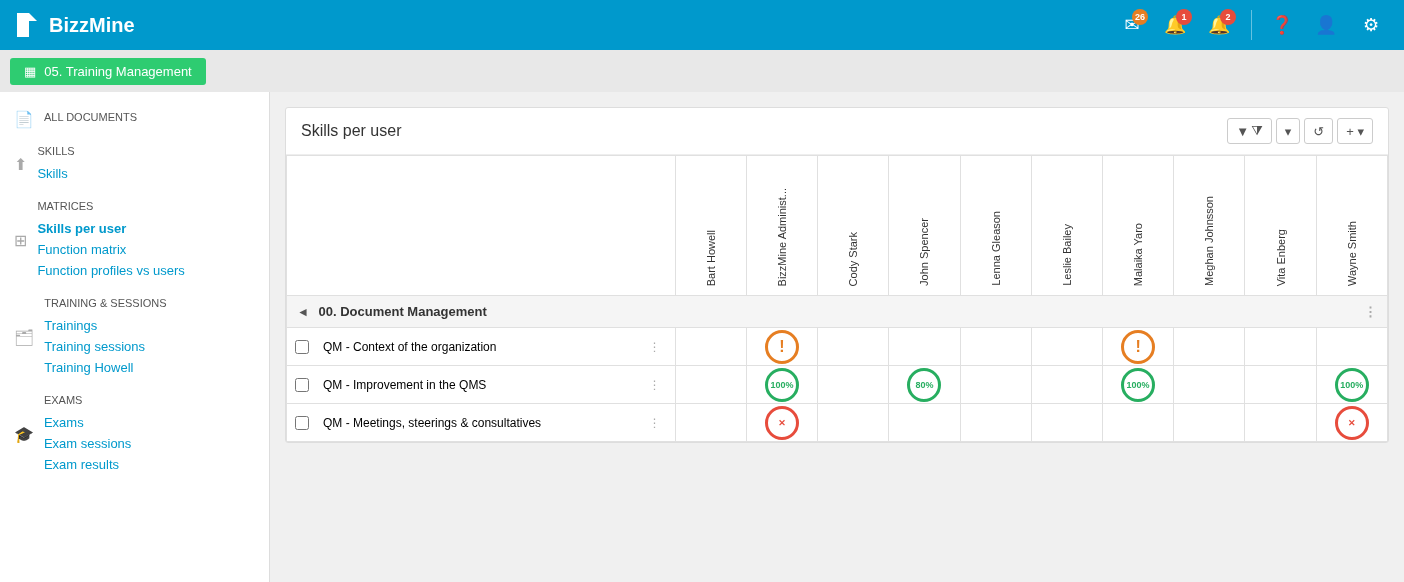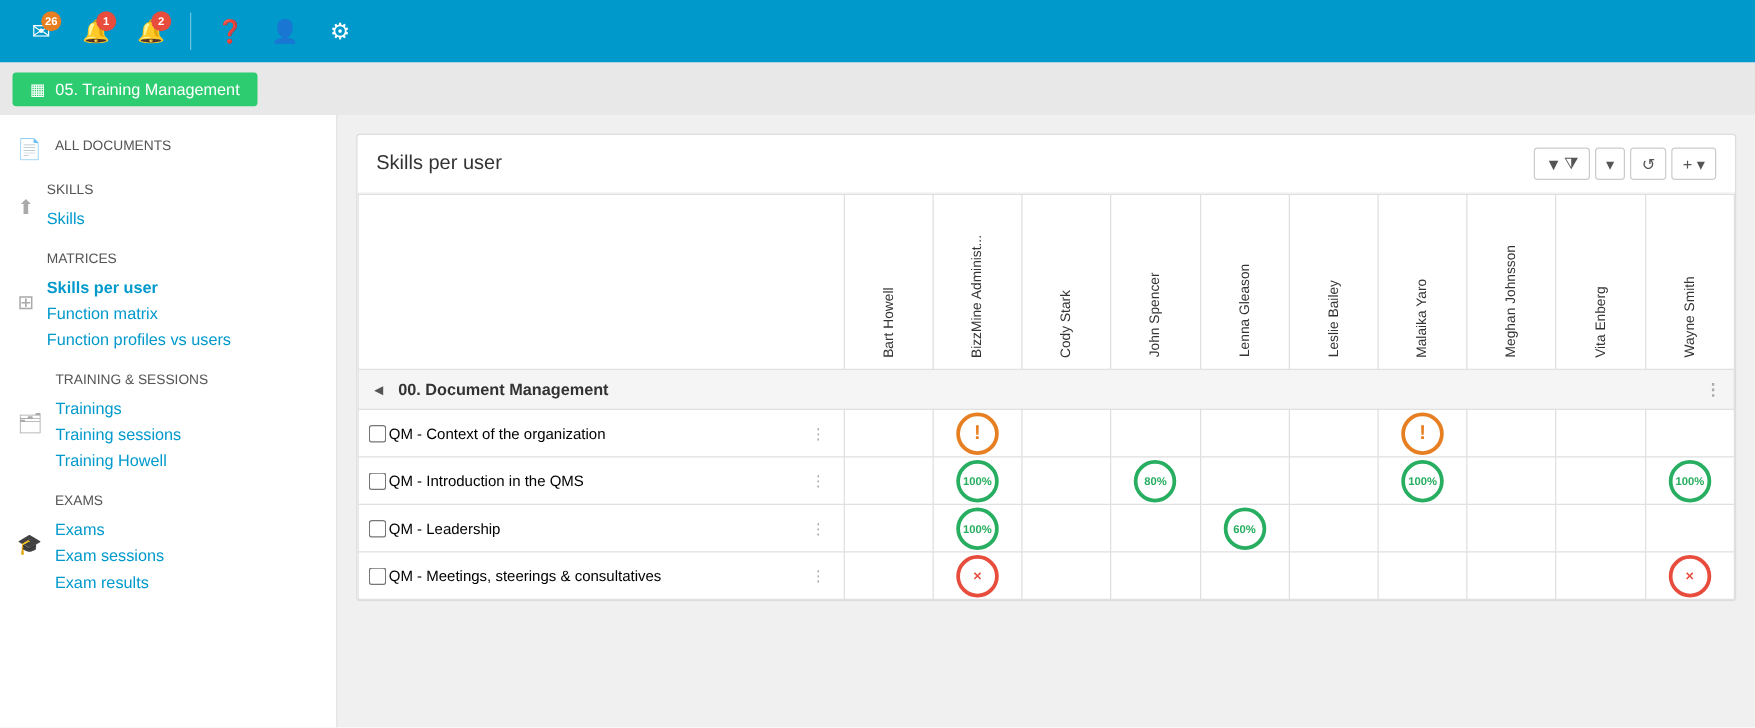--- a/index.html
+++ b/index.html
@@ -217,21 +217,21 @@
     .skill-row td {
       height: 38px;
     }
     .skill-row td.name-col {
       padding: 0 8px !important;
       text-align: left !important;
     }
     .skill-name-cell {
       display: flex;
       align-items: flex-start;
-      gap: 2px;
+      gap: 14px;
     }
     .row-checkbox {
       width: 14px;
       height: 14px;
       cursor: pointer;
     }
 
     
     .progress-circle {
       width: 34px;
@@ -260,20 +260,27 @@
     
     .section-arrow { font-size: 12px; margin-right: 6px; color: #555; }
 
     
     .side-icon { font-size: 16px; color: #aaa; cursor: pointer; display: flex; align-items: center; }
   </style>
 </head>
 <body>
 
 <header class="header">
+  <div class="header-logo">
+    <svg width="28" height="28" viewBox="0 0 28 28">
+      <rect width="28" height="28" fill="none"></rect>
+      <path d="M2 2 L14 2 L22 10 L14 10 L14 26 L2 26 Z" fill="white"></path>
+    </svg>
+    <span>BizzMine</span>
+  </div>
   <div class="header-right">
     <div class="header-icon-btn">
       ✉
       <span class="badge orange">26</span>
     </div>
     <div class="header-icon-btn">
       🔔
       <span class="badge">1</span>
     </div>
     <div class="header-icon-btn">
@@ -426,21 +433,21 @@
               </td>
               <td></td>
               <td></td>
               <td></td>
             </tr>
 
             <tr class="skill-row">
               <td class="name-col">
                 <div class="skill-name-cell">
                   <input type="checkbox" class="row-checkbox" style="">
-                  <span>QM - Introduction in the QMS</span>
+                  <span>QM - Improvement in the QMS</span>
                   <span style="margin-left:auto; color:#aaa; cursor:pointer; padding-right:6px;">⋮</span>
                 </div>
               </td>
               <td></td>
               <td>
                 <div class="progress-circle">100%</div>
               </td>
               <td></td>
               <td>
                 <div class="progress-circle">80%</div>
@@ -451,43 +458,20 @@
                 <div class="progress-circle">100%</div>
               </td>
               <td></td>
               <td></td>
               <td>
                 <div class="progress-circle">100%</div>
               </td>
             </tr>
 
 
-            <tr class="skill-row">
-              <td class="name-col">
-                <div class="skill-name-cell">
-                  <input type="checkbox" class="row-checkbox" style="">
-                  <span>QM - Leadership</span>
-                  <span style="margin-left:auto; color:#aaa; cursor:pointer; padding-right:6px;">⋮</span>
-                </div>
-              </td>
-              <td></td>
-              <td>
-                <div class="progress-circle">100%</div>
-              </td>
-              <td></td>
-              <td></td>
-              <td>
-                <div class="progress-circle">60%</div>
-              </td>
-              <td></td>
-              <td></td>
-              <td></td>
-              <td></td>
-              <td></td>
-            </tr>
 
             <tr class="skill-row">
               <td class="name-col">
                 <div class="skill-name-cell">
                   <input type="checkbox" class="row-checkbox" style="">
                   <span>QM - Meetings, steerings &amp; consultatives</span>
                   <span style="margin-left:auto; color:#aaa; cursor:pointer; padding-right:6px;">⋮</span>
                 </div>
               </td>
               <td></td>

